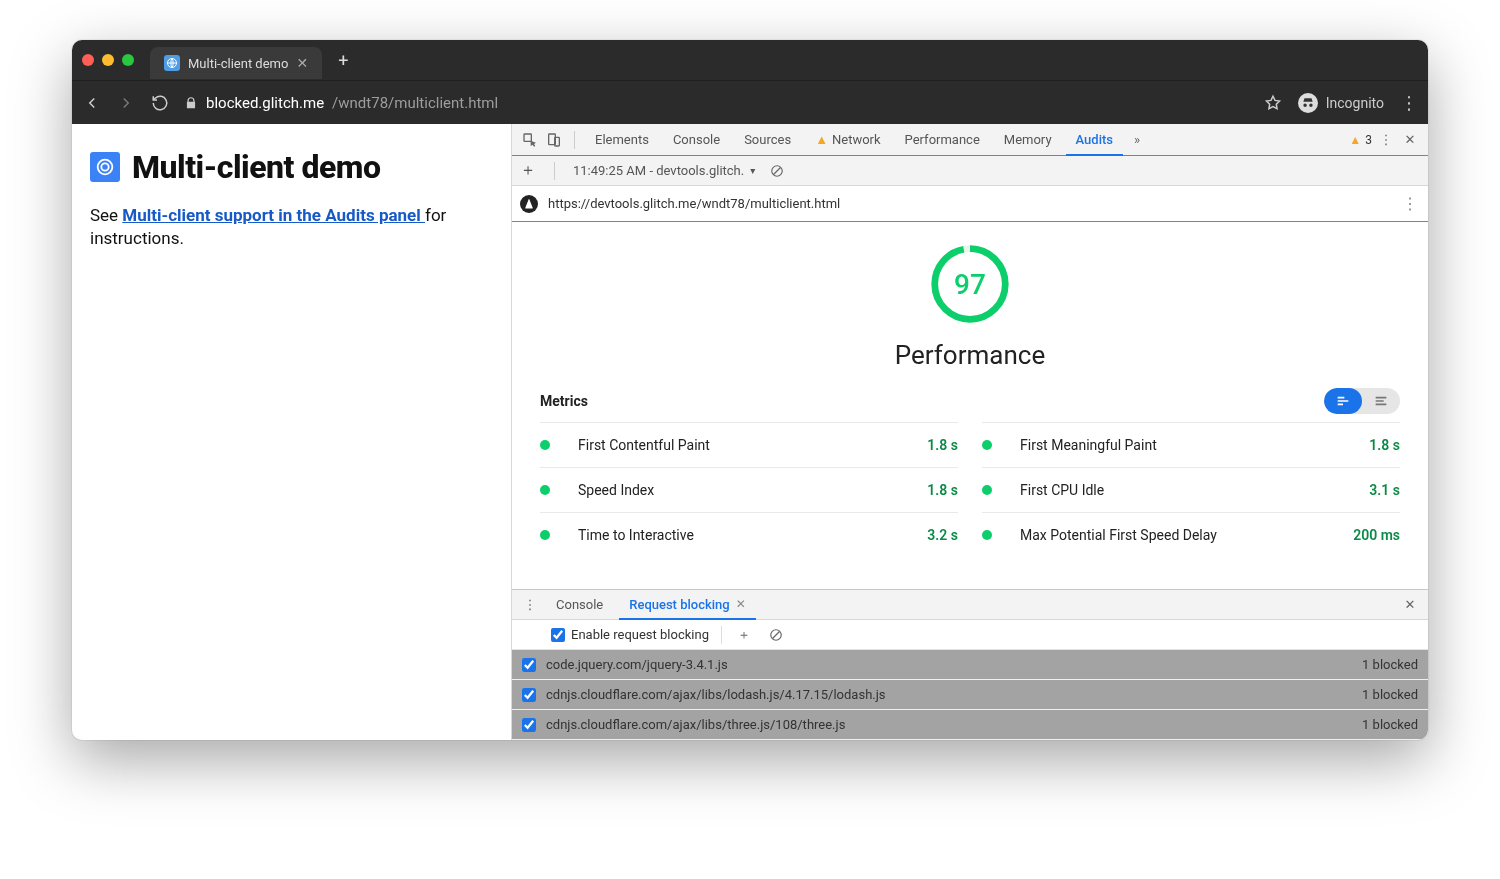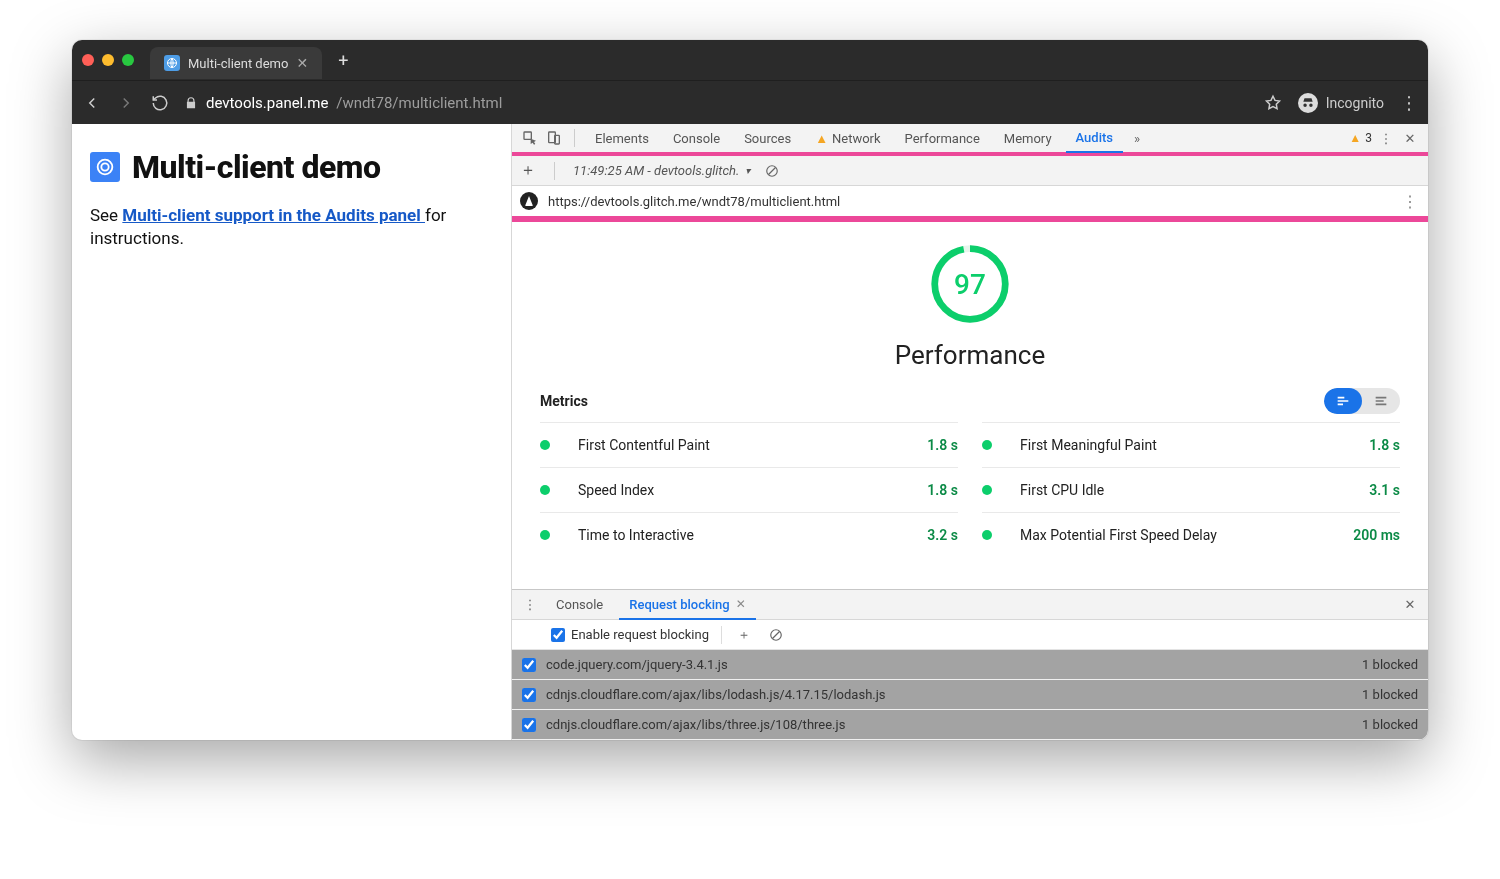--- a/index.html
+++ b/index.html
@@ -78,44 +78,44 @@
   .page-header { display:flex; align-items:center; gap:12px; margin-bottom:18px; }
   .page-header .logo { width:30px; height:30px; background:#3b82f6; border-radius:3px; display:flex; align-items:center; justify-content:center; }
   .page-header .logo svg { width:22px; height:22px; stroke:#fff; fill:none; stroke-width:2; }
   .page-header h1 { font-size:32px; font-weight:800; letter-spacing:-0.5px; }
   .page p { font-size:17px; line-height:1.35; }
   .page a { color:#1659c7; text-decoration:underline; font-weight:700; }
 
   
   .devtools { flex:1; display:flex; flex-direction:column; background:#fff; font-size:13px; color:#333; min-width:0; }
   .dt-tabs {
-    display:flex; align-items:center; height:32px; border-bottom:4px solid #ec4899;
+    display:flex; align-items:center; height:32px; border-bottom:1px solid #ec4899;
     padding:0 8px; gap:4px; background:#f3f3f3;
   }
   .dt-icon { width:20px; height:20px; display:flex; align-items:center; justify-content:center; color:#666; cursor:pointer; }
   .dt-sep { width:1px; height:18px; background:#ccc; margin:0 6px; }
   .dt-tab { padding:0 10px; height:100%; display:flex; align-items:center; color:#555; cursor:pointer; gap:4px; }
   .dt-tab.active { color:#1a73e8; border-bottom:2px solid #1a73e8; margin-bottom:-1px; font-weight:500; }
   .dt-tab .warn { color:#f5a623; }
   .dt-spacer { flex:1; }
   .warn-badge { display:flex; align-items:center; gap:4px; color:#333; font-size:12px; }
   .warn-badge .tri { color:#f5a623; }
 
   .dt-subbar {
     display:flex; align-items:center; height:30px; border-bottom:1px solid #d7d7d7;
     padding:0 8px; gap:12px; background:#f3f3f3; color:#555;
   }
   .dt-subbar .plus { font-size:16px; cursor:pointer; }
-  .dt-subbar .dropdown { display:flex; align-items:center; gap:6px; cursor:pointer;font-style:italic; }
+  .dt-subbar .dropdown { display:flex; align-items:center; gap:6px; cursor:pointer; }
   .dt-subbar .dropdown::after { content:"▾"; font-size:10px; color:#555; }
   .dt-subbar .clear { cursor:pointer; }
 
   .audit-header {
     display:flex; align-items:center; height:36px; padding:0 10px 0 8px;
-    border-bottom:6px solid #ec4899; gap:10px; background:#fff;
+    border-bottom:1px solid #ec4899; gap:10px; background:#fff;
   }
   .lh-icon { width:18px; height:18px; border-radius:50%; background:#222; display:flex; align-items:center; justify-content:center; }
   .lh-icon::after { content:""; width:8px; height:10px; background:#fff; clip-path: polygon(50% 0, 100% 100%, 0 100%); border-radius:1px; }
   .audit-url { font-size:13px; color:#333; flex:1; }
   .audit-menu { color:#888; cursor:pointer; font-size:16px; }
 
   .audit-body { flex:1; overflow:auto; background:#fff; padding:16px 28px 24px; }
   .gauge-wrap { display:flex; flex-direction:column; align-items:center; margin-top:4px; margin-bottom:18px; }
   .gauge { position:relative; width:84px; height:84px; }
   .gauge svg { width:84px; height:84px; transform:rotate(-90deg); }
@@ -213,21 +213,21 @@
           <path d="M3 12a9 9 0 1 0 3-6.7L3 8"></path>
           <path d="M3 3v5h5"></path>
         </svg>
     </div>
     <div class="url">
       <span class="lock">
         <svg class="svg" width="14" height="14" viewBox="0 0 24 24" fill="currentColor">
             <path d="M6 10V8a6 6 0 1 1 12 0v2h1v11H5V10h1zm2 0h8V8a4 4 0 1 0-8 0v2z"></path>
           </svg>
       </span>
-      <span class="domain">devtools.panel.me</span>
+      <span class="domain">blocked.glitch.me</span>
         <span class="path">/wndt78/multiclient.html</span>
     </div>
     <div class="right-icons">
       <span style="cursor:pointer;">
         <svg class="svg" width="18" height="18" viewBox="0 0 24 24" fill="none" stroke="currentColor" stroke-width="2">
             <path d="M12 3l2.7 5.5 6 .9-4.3 4.2 1 6L12 16.9 6.6 19.6l1-6L3.3 9.4l6-.9L12 3z"></path>
           </svg>
       </span>
       <span class="incog">
         <span class="mask">

